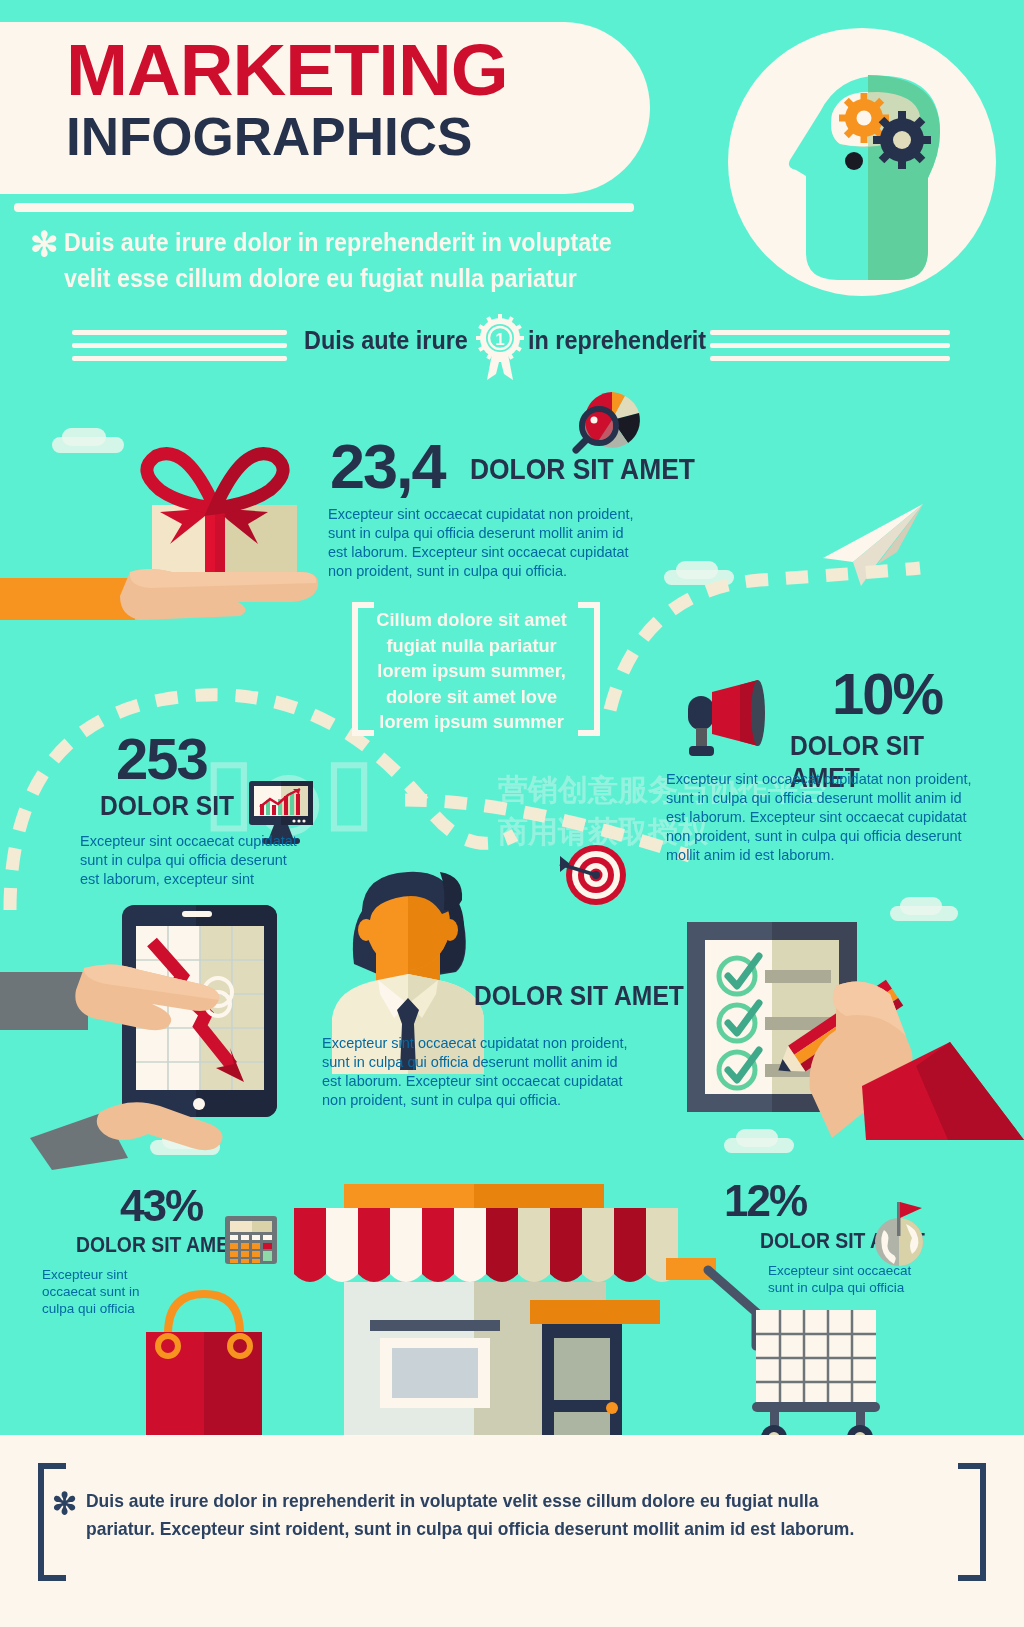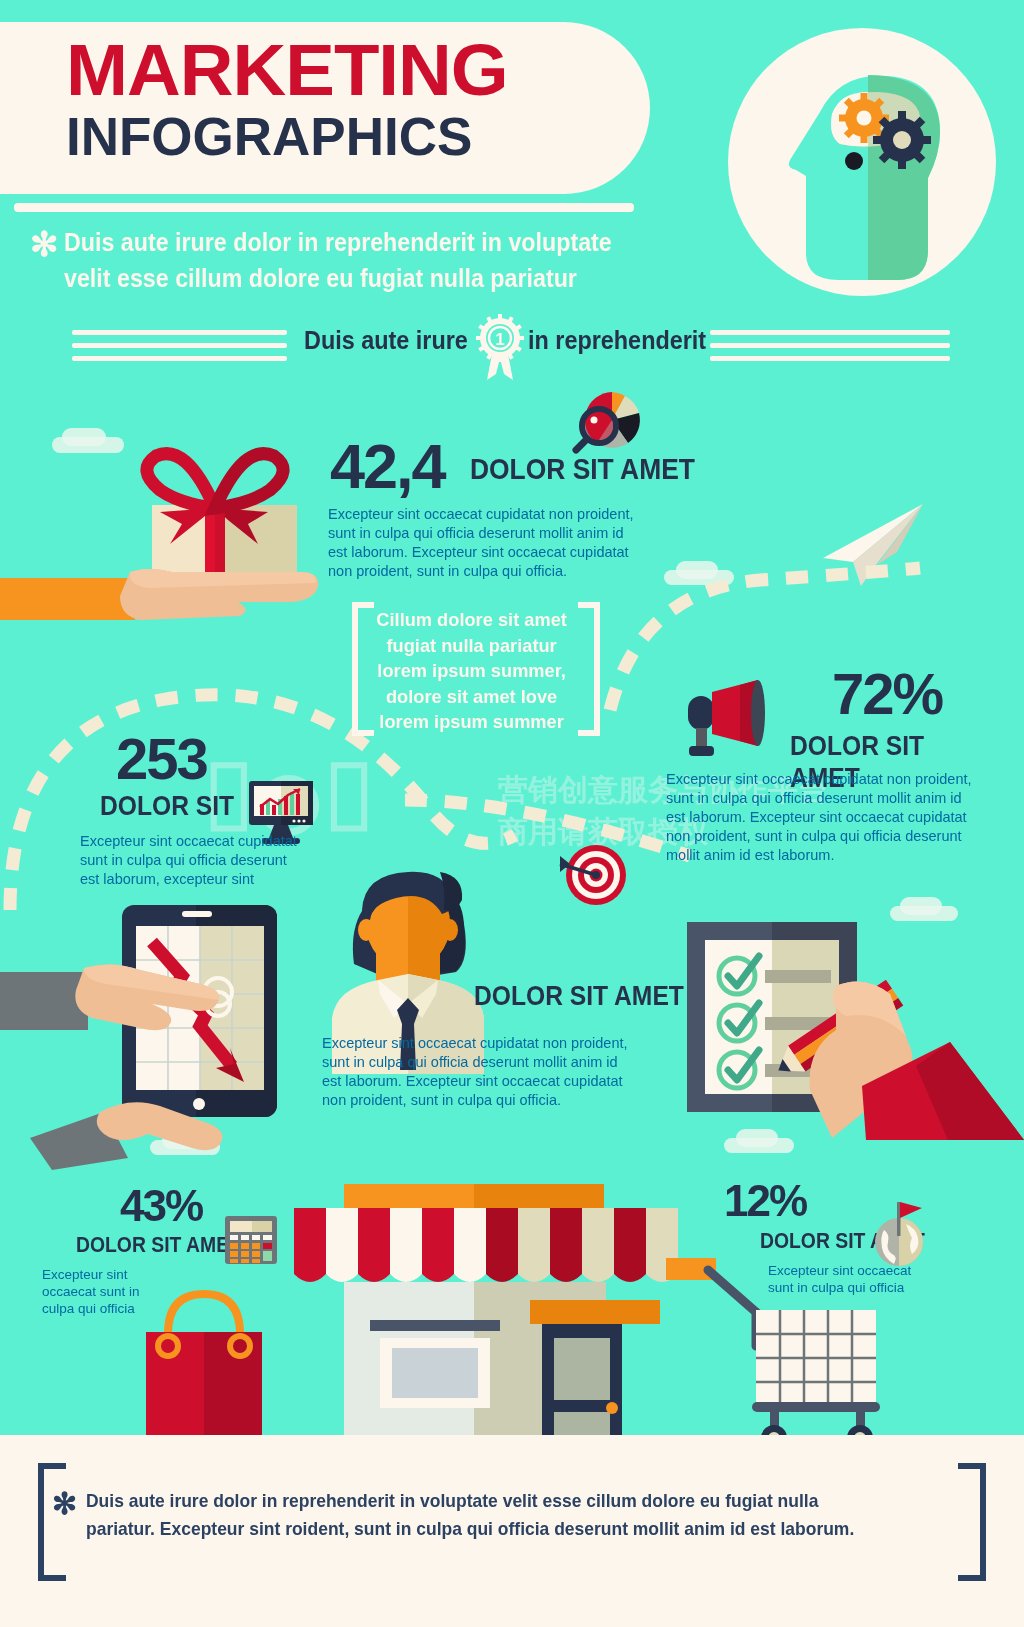--- a/index.html
+++ b/index.html
@@ -203,21 +203,21 @@
         <path d="M0 0 L27 -7 A28 28 0 0 1 16 23 Z" fill="#1A1A24"></path>
         <path d="M0 0 L16 23 A28 28 0 0 1 -15 23 Z" fill="#AFB3A8"></path>
         <path d="M0 0 L-15 23 A28 28 0 0 1 0 -28 Z" fill="#CE0E2D"></path>
       </g>
       <circle cx="31" cy="38" r="17" fill="none" stroke="#26314B" stroke-width="6"></circle>
       <circle cx="31" cy="38" r="14" fill="#CE0E2D" opacity="0.55"></circle>
       <circle cx="26" cy="32" r="3.5" fill="#FDF6EC"></circle>
       <line x1="19" y1="51" x2="8" y2="62" stroke="#26314B" stroke-width="7" stroke-linecap="round"></line>
     </svg>
   </div>
-  <div class="abs stat-num" style="left:330px;top:430px;font-size:63px;">42,4</div>
+  <div class="abs stat-num" style="left:330px;top:430px;font-size:63px;">23,4</div>
   <div class="abs stat-lbl" style="left:470px;top:452px;font-size:30px;transform:scaleX(.88);">DOLOR SIT AMET</div>
   <div class="abs body-txt" style="left:328px;top:505px;width:316px;font-size:14.5px;">Excepteur sint occaecat cupidatat non proident, sunt in culpa qui officia deserunt mollit anim id est laborum. Excepteur sint occaecat cupidatat non proident, sunt in culpa qui officia.</div>
 
 
   <div class="abs" style="left:805px;top:500px;width:120px;height:95px;">
     <svg width="120" height="95" viewBox="0 0 120 95">
       <path d="M118 4 L18 58 L48 62 Z" fill="#FDF6EC"></path>
       <path d="M118 4 L48 62 L56 86 L70 66 Z" fill="#E7DFCE"></path>
       <path d="M118 4 L56 86 L70 66 L92 52 Z" fill="#D6CDB8"></path>
     </svg>
@@ -254,21 +254,21 @@
   <div class="abs" style="left:680px;top:678px;width:96px;height:80px;">
     <svg width="96" height="80" viewBox="0 0 96 80">
       <rect x="8" y="18" width="26" height="34" rx="13" fill="#26314B"></rect>
       <path d="M32 14 L78 2 L78 68 L32 56 Z" fill="#CE0E2D"></path>
       <path d="M60 7 L78 2 L78 68 L60 63 Z" fill="#B00C27"></path>
       <ellipse cx="78" cy="35" rx="7" ry="33" fill="#3C4654"></ellipse>
       <rect x="16" y="50" width="11" height="22" fill="#55585C"></rect>
       <rect x="9" y="68" width="25" height="10" rx="4" fill="#26314B"></rect>
     </svg>
   </div>
-  <div class="abs stat-num" style="left:832px;top:660px;font-size:58px;">72%</div>
+  <div class="abs stat-num" style="left:832px;top:660px;font-size:58px;">10%</div>
   <div class="abs stat-lbl" style="left:790px;top:730px;font-size:28px;transform:scaleX(.88);">DOLOR SIT AMET</div>
   <div class="abs body-txt" style="left:666px;top:770px;width:318px;font-size:14.5px;">Excepteur sint occaecat cupidatat non proident, sunt in culpa qui officia deserunt mollit anim id est laborum. Excepteur sint occaecat cupidatat non proident, sunt in culpa qui officia deserunt mollit anim id est laborum.</div>
 
   <div class="abs stat-num" style="left:116px;top:725px;font-size:58px;">253</div>
   <div class="abs" style="left:248px;top:780px;width:70px;height:66px;">
     <svg width="70" height="66" viewBox="0 0 70 66">
       <rect x="1" y="1" width="64" height="44" rx="3" fill="#26314B"></rect>
       <rect x="33" y="1" width="32" height="44" fill="#1E273B"></rect>
       <rect x="6" y="6" width="54" height="30" fill="#FDF6EC"></rect>
       <rect x="33" y="6" width="27" height="30" fill="#E0DCBB"></rect>

